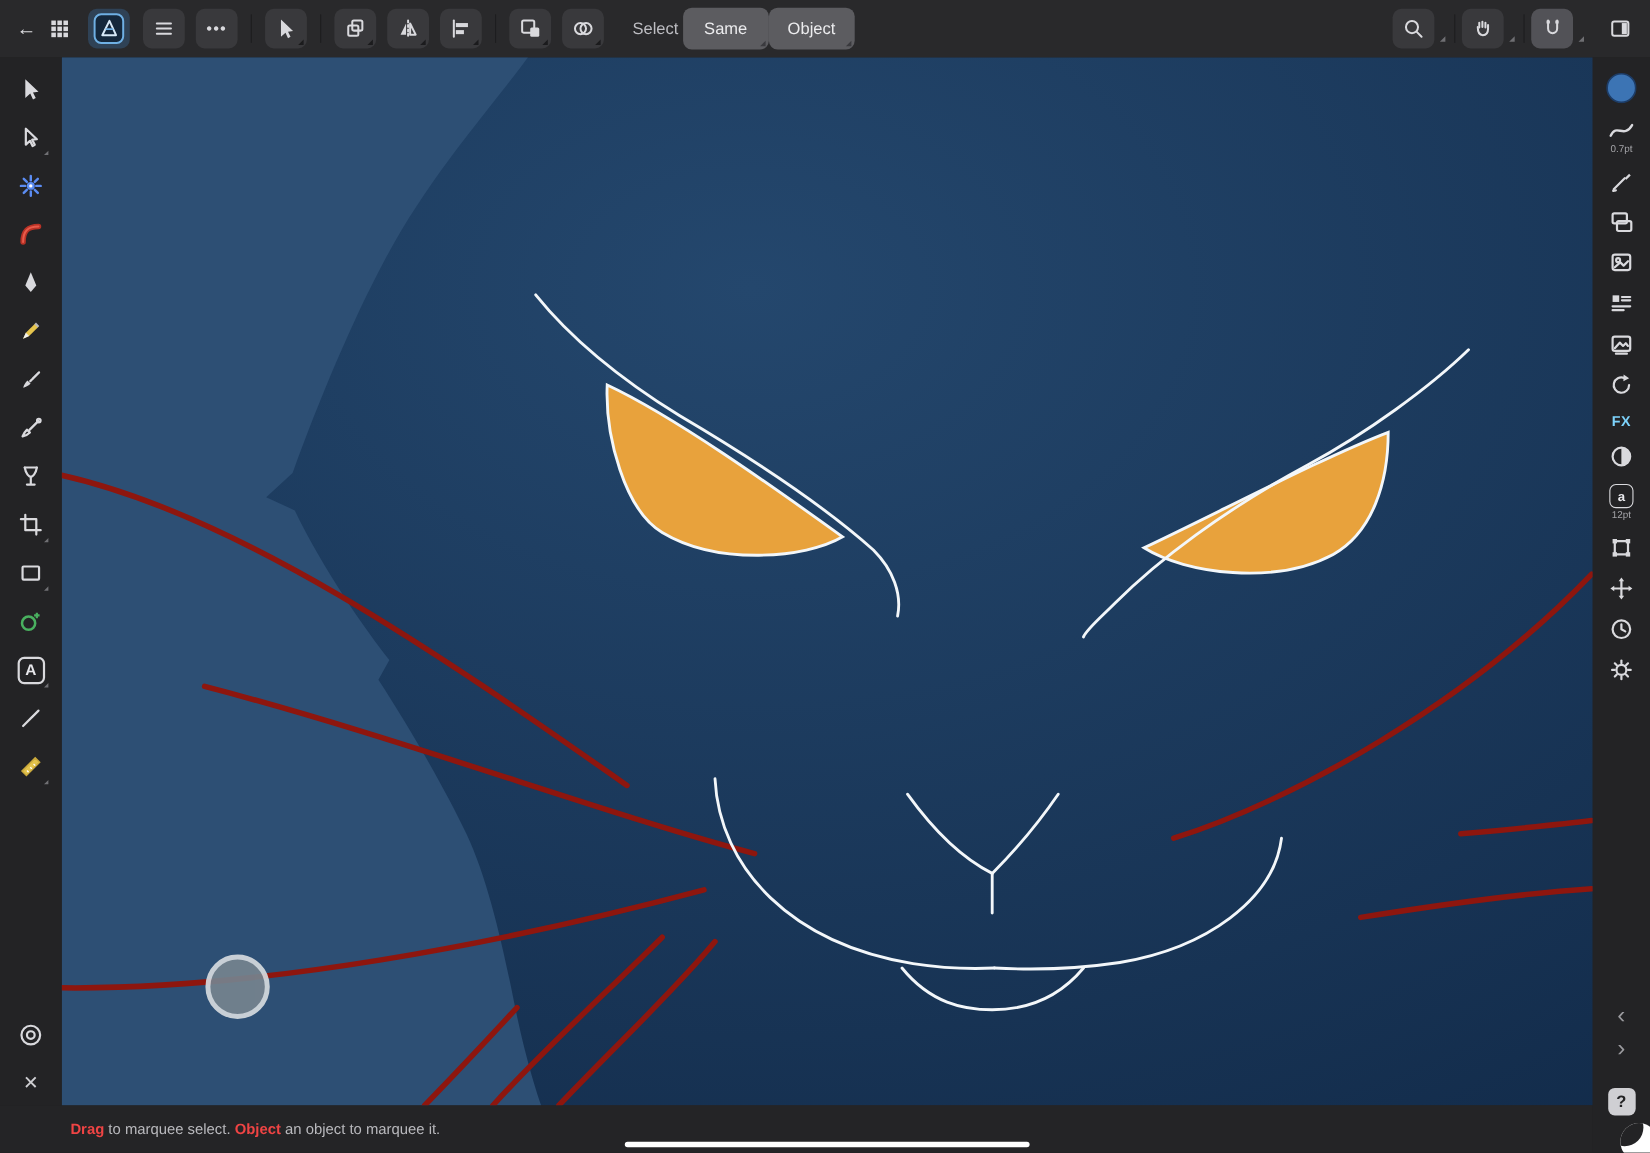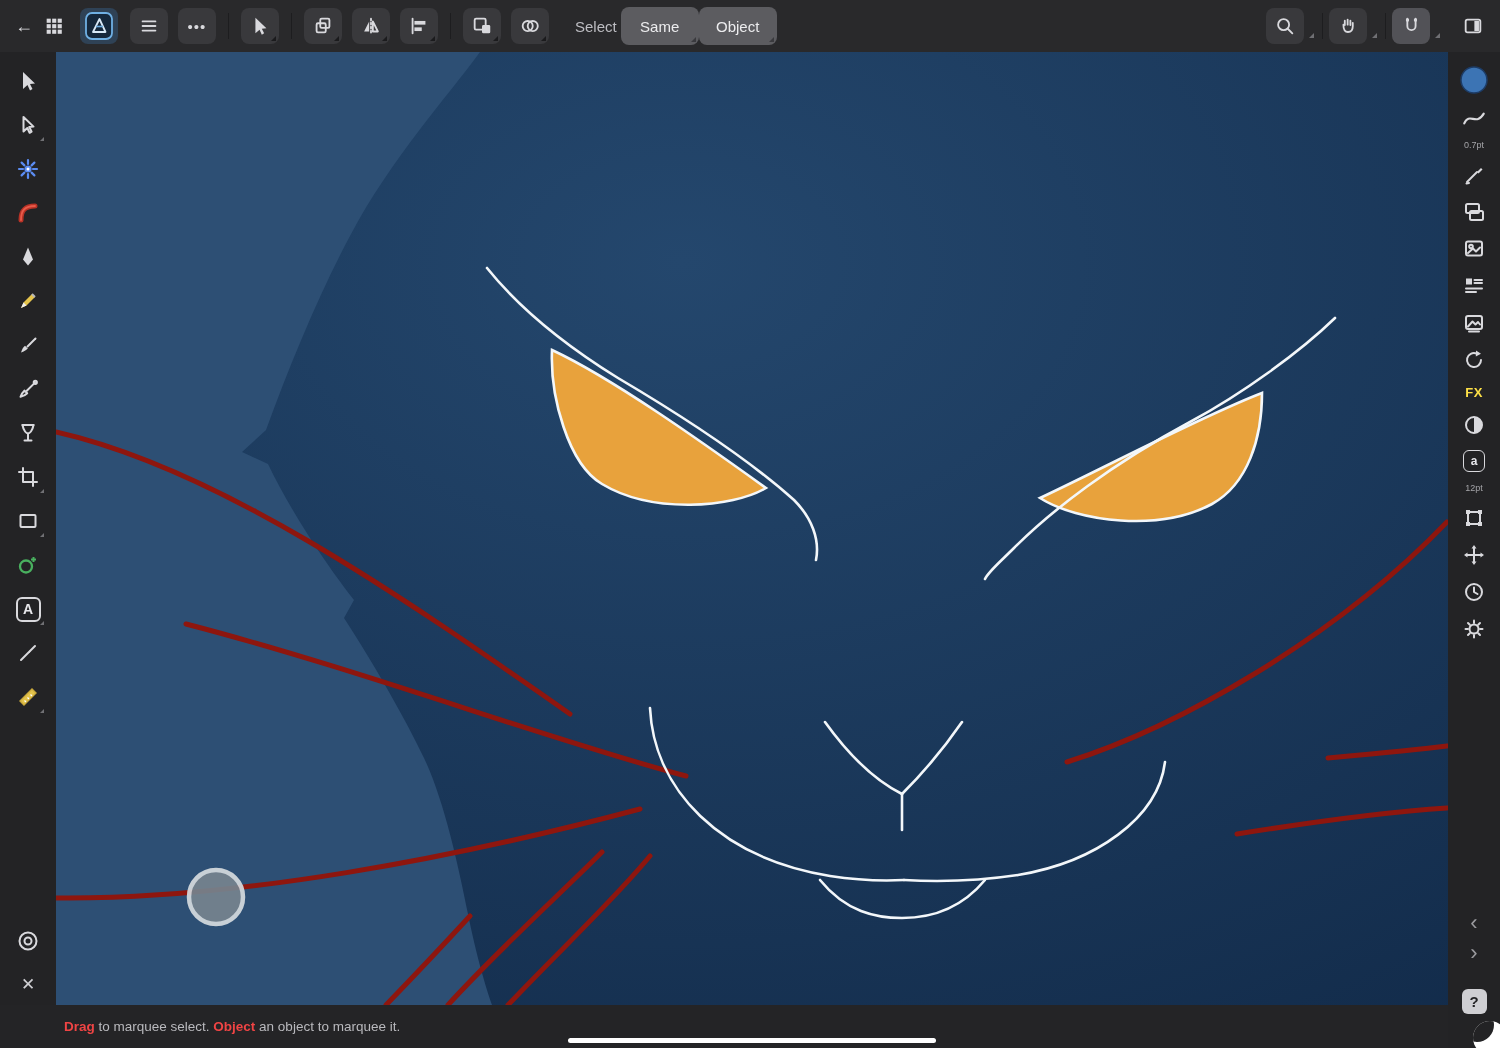--- a/index.html
+++ b/index.html
@@ -33,23 +33,23 @@
   .tool.flyout::after { border-bottom-color:#707074; border-left-width:4px; border-bottom-width:4px; right:1px; bottom:1px; }
   .textbox { width:25px; height:25px; border:2px solid #d9d9dd; border-radius:6px; color:#e8e8ec; font-size:14px; font-weight:bold; display:flex; align-items:center; justify-content:center; }
   .lt-bottom { position:absolute; left:0; width:56px; display:flex; justify-content:center; background:transparent; border:none; cursor:pointer; }
 
   
   .canvas { position:absolute; left:56px; top:52px; width:1392px; height:953px; }
   .canvas svg { display:block; }
 
   
   .rightbar { position:absolute; right:0; top:52px; bottom:0; width:52px; background:#232325; display:flex; flex-direction:column; align-items:center; padding-top:14px; gap:13px; z-index:4; }
-  .rtool { position:relative; width:32px; border:none; background:transparent; display:flex; flex-direction:column; align-items:center; justify-content:center; cursor:pointer; gap:11px; }
+  .rtool { position:relative; width:32px; border:none; background:transparent; display:flex; flex-direction:column; align-items:center; justify-content:center; cursor:pointer; gap:1px; }
   .rlabel { font-size:9px; color:#a4a4a8; }
-  .fxtext { color:#fde047; font-size:13px; font-weight:bold; letter-spacing:.5px; }
+  .fxtext { color:#7dd3fc; font-size:13px; font-weight:bold; letter-spacing:.5px; }
   .chev { font-size:22px; color:#9a9a9e; line-height:.8; }
   .helpbox { width:25px; height:25px; border-radius:6px; background:#cfcfd3; color:#232325; font-size:15px; font-weight:bold; display:flex; align-items:center; justify-content:center; }
   .moon { position:absolute; right:-7px; bottom:-7px; width:34px; height:34px; border-radius:50%; background:#ffffff; overflow:hidden; border:none; cursor:pointer; }
   .moon::after { content:""; position:absolute; width:34px; height:34px; border-radius:50%; background:#232325; top:-13px; left:-13px; }
 
   
   .statusbar { position:absolute; left:0; right:52px; bottom:0; height:43px; background:#242426; display:flex; align-items:center; padding-left:64px; font-size:13.5px; color:#b9b9bd; z-index:3; }
   .statusbar b { color:#ef4444; font-weight:bold; }
   .home-indicator { position:absolute; left:752px; bottom:5px; transform:translateX(-50%); width:368px; height:5px; border-radius:3px; background:#ffffff; z-index:6; border:none; }
 </style>

